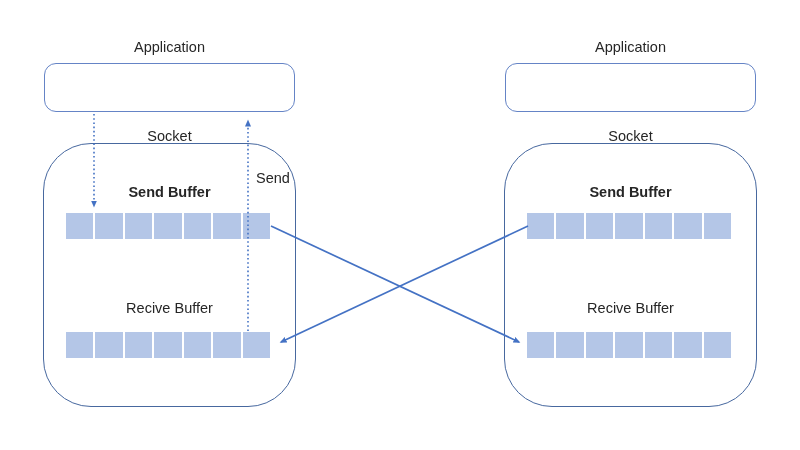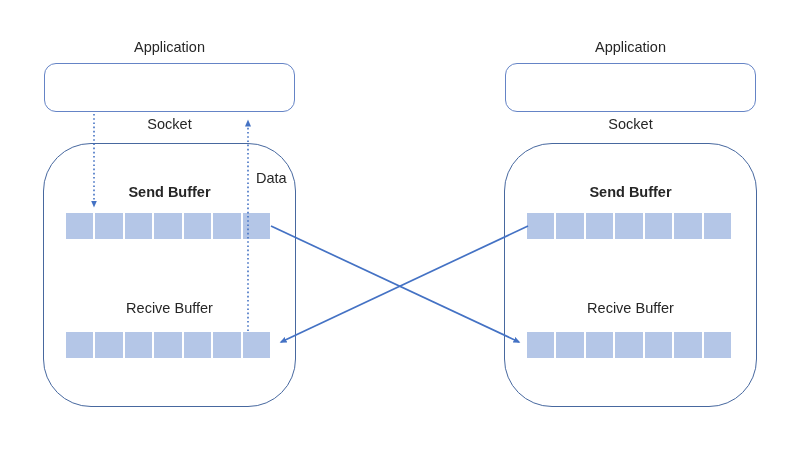--- a/index.html
+++ b/index.html
@@ -29,21 +29,21 @@
 
   .buffer-bar {
     position:absolute; left:66px; width:204px; height:26px;
     display:flex; gap:2px;
   }
   .send-bar { top:213px; }
   .recv-bar { top:332px; }
   .buffer-cell { flex:1 1 0; background:var(--cell-color); }
 
   .lbl-application { top:39px; }
-  .lbl-socket      { top:116px; }
+  .lbl-socket      { top:128px; }
   .lbl-send        { top:184px;font-weight:bold; }
   .lbl-recv        { top:300px; }
   .lbl-data        { left:256px; top:170px; }
 
   .arrows-layer {
     position:absolute; left:0; top:0; width:800px; height:450px;
     pointer-events:none;
   }
   .arrow-line   { stroke:var(--arrow-color); fill:none; }
   .solid-line   { stroke-width:1.7; }
@@ -73,21 +73,21 @@
     <div class="label centered lbl-recv">Recive Buffer</div>
     <div class="buffer-bar recv-bar">
         <div class="buffer-cell"></div>
         <div class="buffer-cell"></div>
         <div class="buffer-cell"></div>
         <div class="buffer-cell"></div>
         <div class="buffer-cell"></div>
         <div class="buffer-cell"></div>
         <div class="buffer-cell"></div>
       </div>
-    <div class="label lbl-data">Data</div>
+    <div class="label lbl-data">Send</div>
   </div>
 
   <div class="host host-right">
     <div class="label centered lbl-application">Application</div>
     <div class="app-box"></div>
     <div class="label centered lbl-socket">Socket</div>
     <div class="socket-box"></div>
     <div class="label centered lbl-send">Send Buffer</div>
     <div class="buffer-bar send-bar">
         <div class="buffer-cell"></div>

